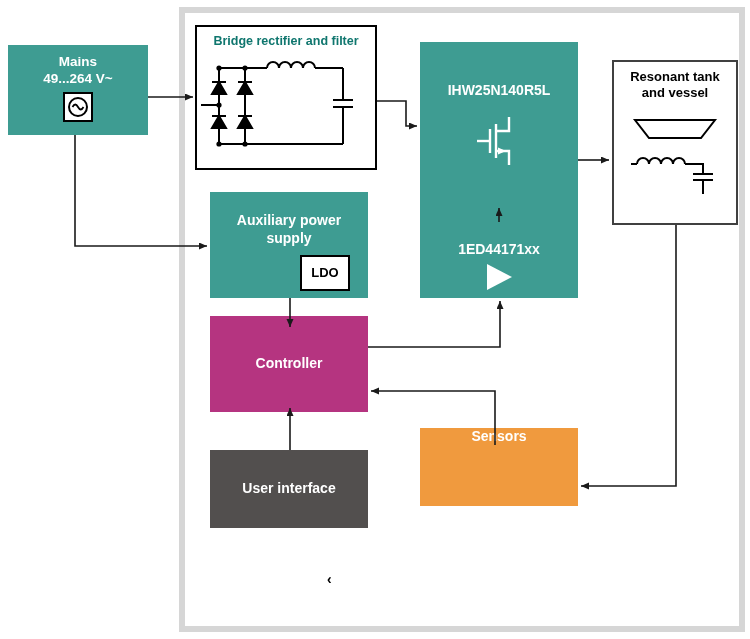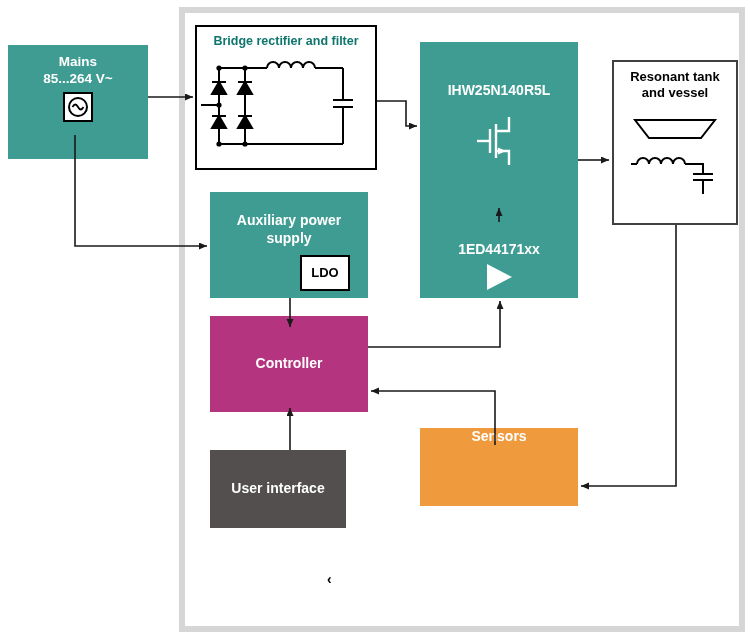--- a/index.html
+++ b/index.html
@@ -9,48 +9,48 @@
   }
   .frame{
     position:absolute;left:179px;top:7px;width:566px;height:625px;
     border:6px solid var(--frame_gray,#d6d6d6);box-sizing:border-box;background:#fff;z-index:1;
   }
   .block{
     position:absolute;box-sizing:border-box;z-index:2;
     display:flex;flex-direction:column;align-items:center;text-align:center;
     color:#fff;font-weight:bold;font-size:14px;line-height:1.25;
   }
-  .mains{left:8px;top:45px;width:140px;height:114px;background:var(--teal,#3e9c92);padding-top:9px;font-size:13.5px;}
+  .mains{left:8px;top:45px;width:140px;height:90px;background:var(--teal,#3e9c92);padding-top:9px;font-size:13.5px;}
   .ac-icon{margin-top:4px;width:30px;height:30px;background:#fff;border:2px solid #000;box-sizing:border-box;
     display:flex;align-items:center;justify-content:center;}
   .bridge{left:195px;top:25px;width:182px;height:145px;background:#fff;border:2px solid #000;color:#0f766e;padding-top:7px;}
   .bridge .title{font-size:12.5px;}
   .igbt{left:420px;top:42px;width:158px;height:182px;background:var(--teal,#3e9c92);padding-top:40px;}
   .tank{left:612px;top:60px;width:126px;height:165px;background:#fff;border:2px solid #404040;color:#000;padding-top:7px;font-size:13px;z-index:2;}
   .driver{left:420px;top:222px;width:158px;height:76px;background:var(--teal,#3e9c92);padding-top:19px;}
   .aux{left:210px;top:192px;width:158px;height:106px;background:var(--teal,#3e9c92);padding-top:20px;}
   .ldo{position:absolute;right:18px;bottom:7px;width:50px;height:36px;background:#fff;border:2px solid #000;box-sizing:border-box;
     color:#000;font-size:13px;font-weight:bold;display:flex;align-items:center;justify-content:center;}
   .controller{left:210px;top:316px;width:158px;height:96px;background:var(--magenta,#b53480);justify-content:center;}
-  .ui{left:210px;top:450px;width:136px;height:78px;background:var(--dark_gray,#524f4e);justify-content:center;}
+  .ui{left:210px;top:450px;width:158px;height:78px;background:var(--dark_gray,#524f4e);justify-content:center;}
   .sensors{left:420px;top:428px;width:158px;height:78px;background:var(--orange,#f09a3e);}
   .arrows{position:absolute;left:0;top:0;width:750px;height:639px;z-index:3;pointer-events:none;}
   .schem{margin-top:6px;}
   .caret{position:absolute;left:327px;top:571px;z-index:2;color:#000;font-size:14px;font-weight:bold;}
 </style>
 </head>
 <body>
 
 <div class="canvas">
 
   <div class="frame"></div>
 
   <div class="block mains">
     <div>Mains</div>
-    <div>85...264 V~</div>
+    <div>49...264 V~</div>
     <div class="ac-icon">
       <svg width="24" height="24" viewBox="0 0 24 24">
         <circle cx="12" cy="12" r="9" fill="none" stroke="#000" stroke-width="2"></circle>
         <path d="M6.5,12 q2.75,-5 5.5,0 q2.75,5 5.5,0" fill="none" stroke="#000" stroke-width="1.8"></path>
       </svg>
     </div>
   </div>
 
   <div class="block bridge">
     <div class="title">Bridge rectifier and filter</div>

